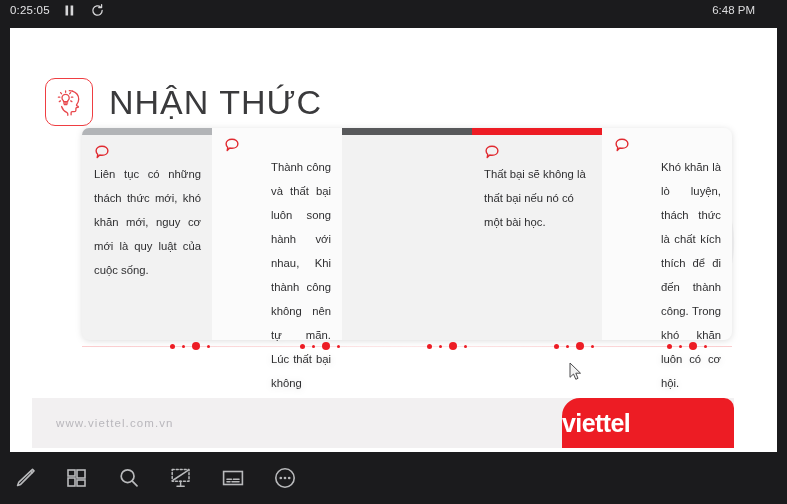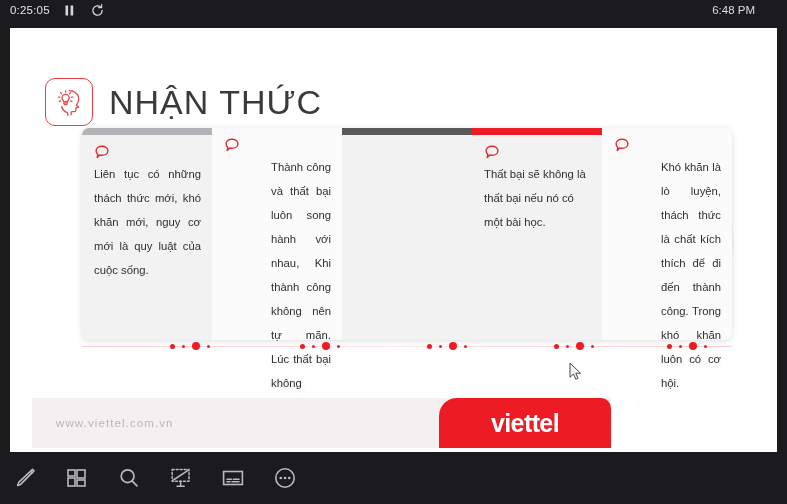--- a/index.html
+++ b/index.html
@@ -130,37 +130,37 @@
     display: flex; align-items: center; gap: 7px;
   }
   .dot { background: #ed1c24; border-radius: 50%; display: block; }
   .d-md { width: 5px; height: 5px; }
   .d-sm { width: 3px; height: 3px; }
   .d-lg { width: 8px; height: 8px; }
 
   
   .footer {
     position: absolute; left: 22px; bottom: 4px;
-    width: 579px; height: 50px;
+    width: 702px; height: 50px;
     background: #f2f0f1;
     display: flex; align-items: center;
   }
   .footer-url {
     margin-left: 24px;
     color: #b9b7bc;
     font-size: 11.5px;
     letter-spacing: 1.1px;
   }
   .viettel-logo {
     position: absolute; right: 0; bottom: 0;
     width: 172px; height: 50px;
     background: #ed1c24;
     border-top-left-radius: 18px;
     border-top-right-radius: 10px;
-    display: flex; align-items: center; justify-content: center;
+    display: flex; align-items: center; justify-content: flex-start;
   }
   .viettel-text {
     color: #ffffff;
     font-size: 25px;
     font-weight: bold;
     letter-spacing: -0.6px;
   }
 
   
   .toolbar {

